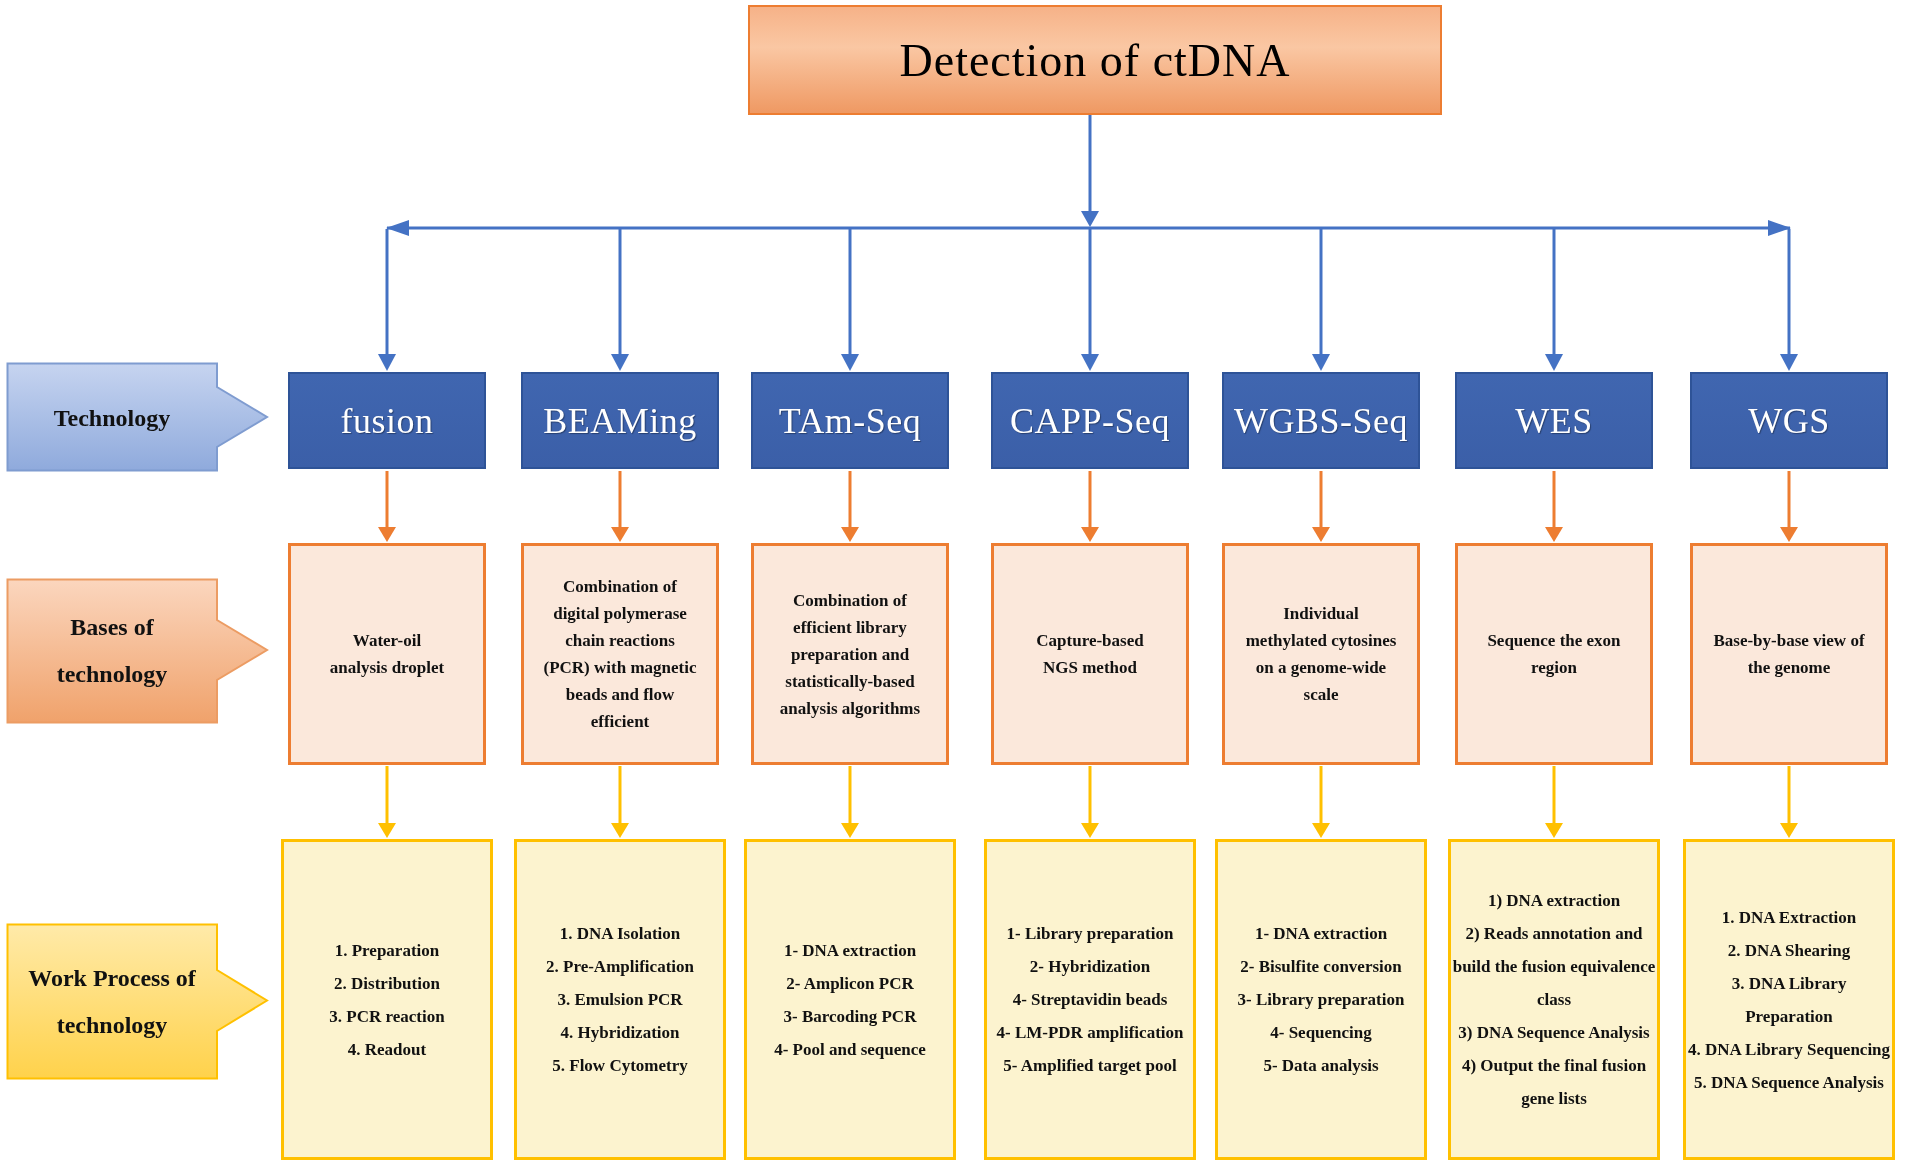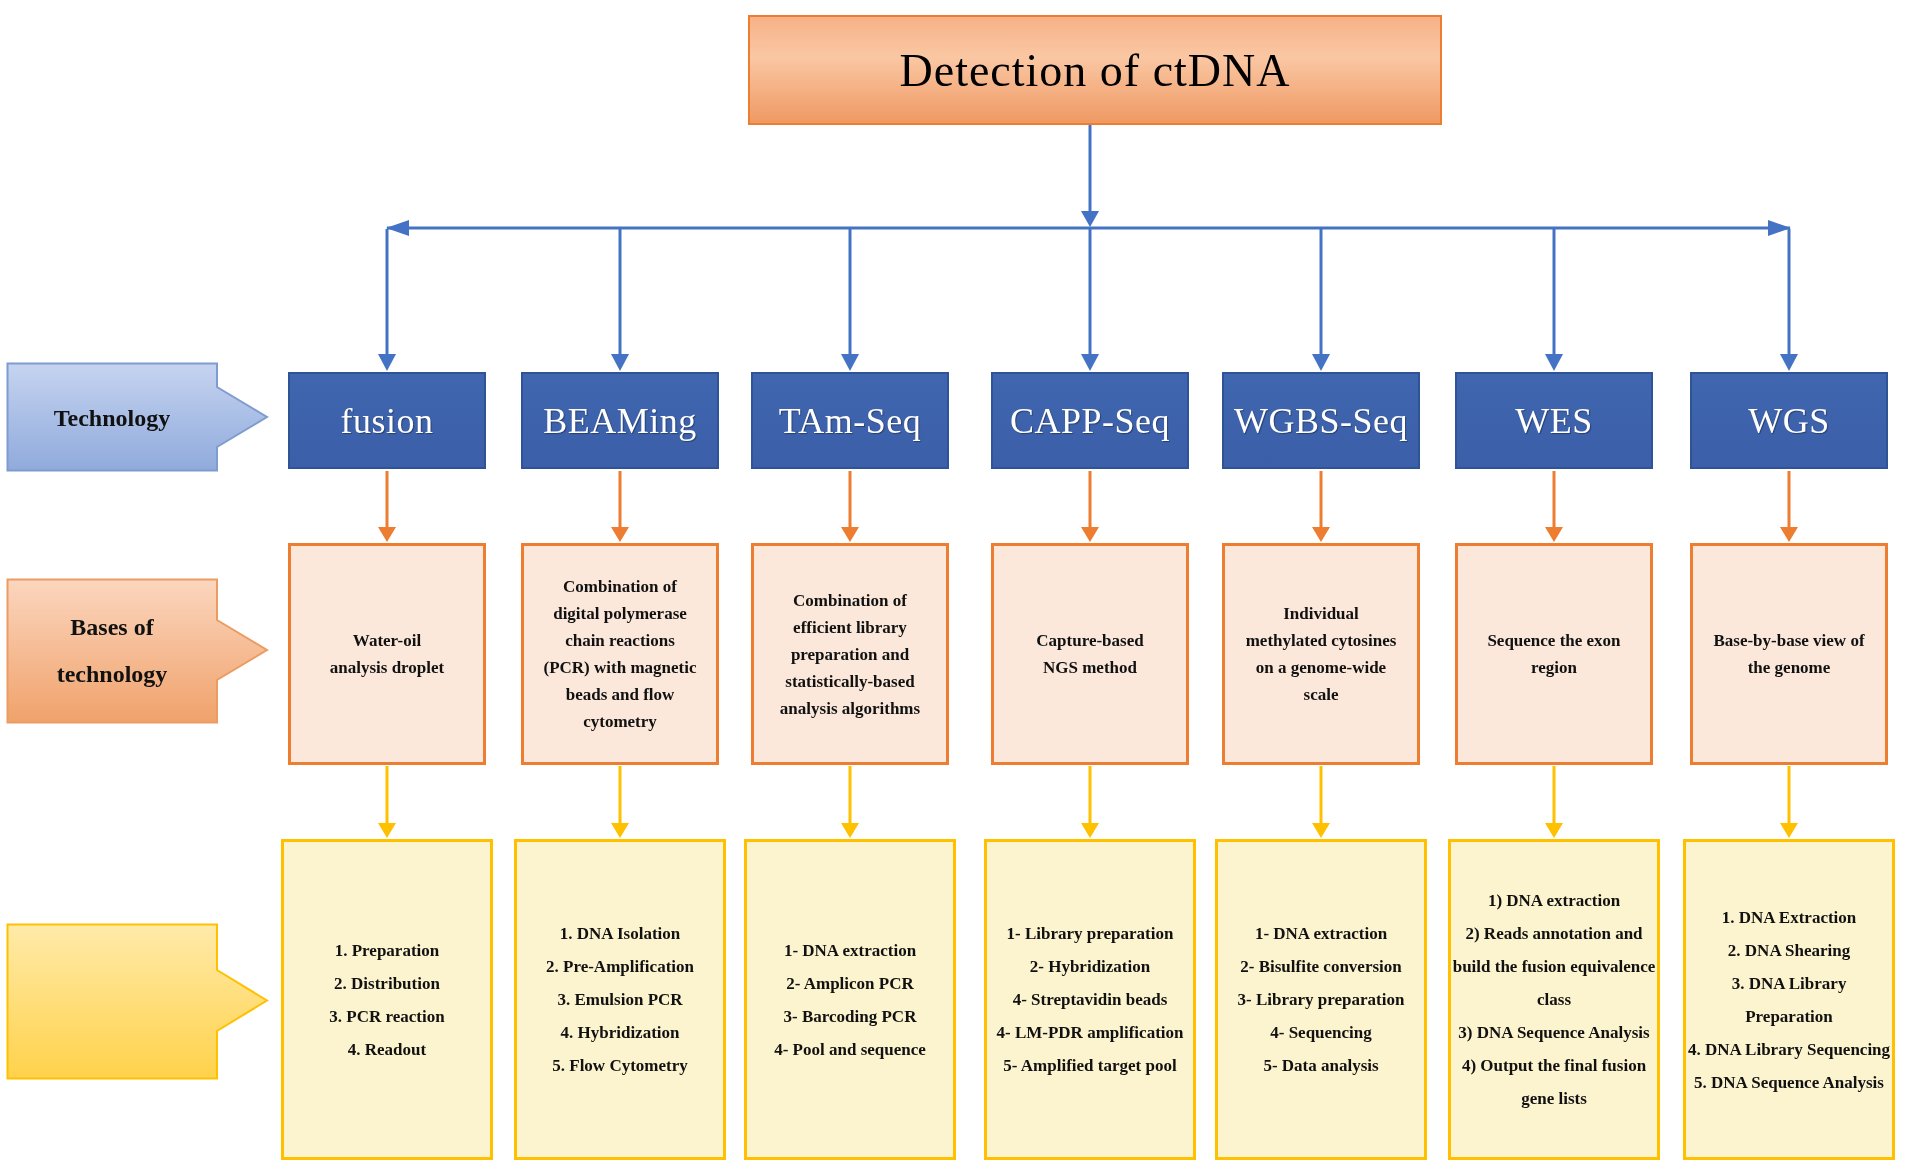--- a/index.html
+++ b/index.html
@@ -4,21 +4,21 @@
 <style>
   html,body{margin:0;padding:0;background:#ffffff;}
   #canvas{
     position:relative;width:1905px;height:1166px;background:#ffffff;overflow:hidden;
     font-family:"Liberation Serif","DejaVu Serif",serif;
   }
   #connectors{position:absolute;left:0;top:0;width:1905px;height:1166px;}
 
   
   .title-box{
-    position:absolute;left:748px;top:15px;width:694px;height:110px;
+    position:absolute;left:748px;top:5px;width:694px;height:110px;
     box-sizing:border-box;border:2px solid #ED7D31;
     background:linear-gradient(180deg,#F6B288 0%,#FAC7A3 38%,#EF9963 100%);
     display:flex;align-items:center;justify-content:center;
     font-size:46px;color:#000;letter-spacing:1px;
   }
 
   
   .row-label{position:absolute;left:6px;width:264px;}
   .lbl-tech {top:362px;height:112px;}
   .lbl-bases{top:578px;height:146px;}
@@ -151,20 +151,23 @@
   <div class="row-label lbl-work">
     <svg width="264" height="157" viewBox="0 0 264 157">
       <defs>
           <linearGradient id="gWork" x1="0" y1="0" x2="0" y2="1">
         <stop offset="0" stop-color="#FFEAA9"></stop>
             <stop offset="1" stop-color="#FFD24B"></stop>
       </linearGradient>
         </defs>
       <path d="M1.5 1.5 L211 1.5 L211 47 L261 77.5 L211 108 L211 155.5 L1.5 155.5 Z" fill="url(#gWork)" stroke="#FFC000" stroke-width="2"></path>
     </svg>
+    <div class="lbl-text">
+      <span>Work Process of technology</span>
+    </div>
   </div>
 
   <div class="col c0">
     <div class="box tech">fusion</div>
     <div class="box bases">
         <div class="basis-line">Water-oil</div>
         <div class="basis-line">analysis droplet</div>
       </div>
     <div class="box work">
         <div class="wp-step">1. Preparation</div>
@@ -174,21 +177,21 @@
       </div>
   </div>
   <div class="col c1">
     <div class="box tech">BEAMing</div>
     <div class="box bases">
         <div class="basis-line">Combination of</div>
         <div class="basis-line">digital polymerase</div>
         <div class="basis-line">chain reactions</div>
         <div class="basis-line">(PCR) with magnetic</div>
         <div class="basis-line">beads and flow</div>
-        <div class="basis-line">cytometry</div>
+        <div class="basis-line">efficient</div>
       </div>
     <div class="box work">
         <div class="wp-step">1. DNA Isolation</div>
         <div class="wp-step">2. Pre-Amplification</div>
         <div class="wp-step">3. Emulsion PCR</div>
         <div class="wp-step">4. Hybridization</div>
         <div class="wp-step">5. Flow Cytometry</div>
       </div>
   </div>
   <div class="col c2">

